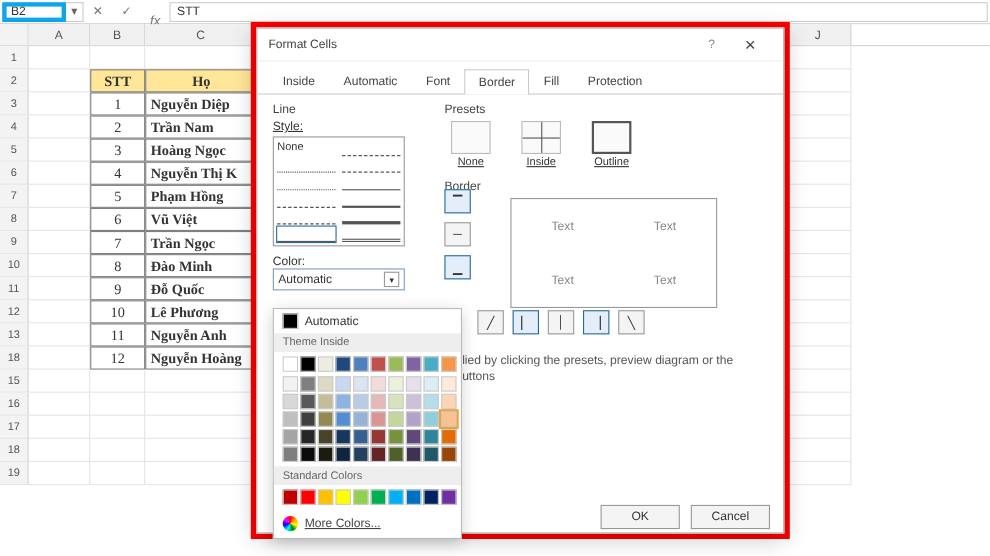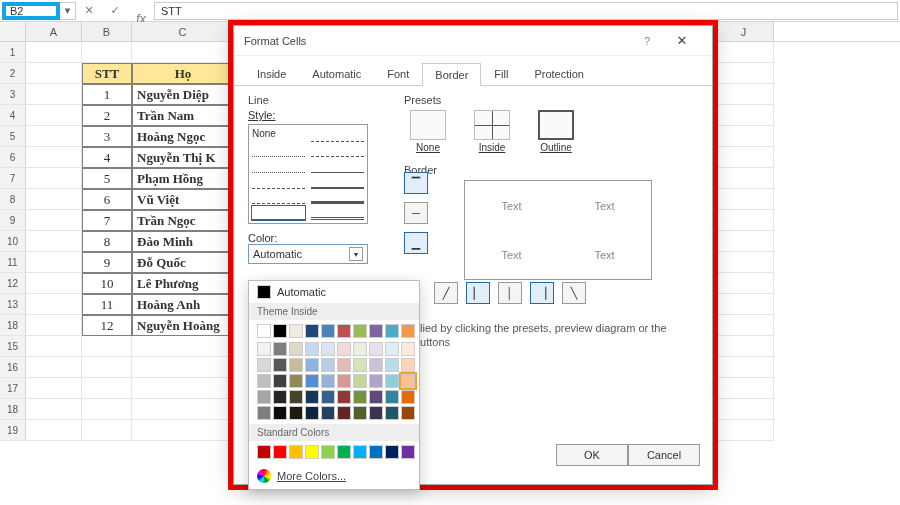--- a/index.html
+++ b/index.html
@@ -126,21 +126,21 @@
     display:grid;grid-template-columns:1fr 1fr;grid-template-rows:1fr 1fr;
   }
   .bp-cell{display:flex;align-items:center;justify-content:center;color:#888;font-size:11px}
   .bbtn{width:24px;height:22px;border:1px solid #999;background:#f4f4f4;display:flex;align-items:center;justify-content:center}
   .bbtn.sel{border-color:#266a9a;background:#e4eefb}
   .side-btns{position:absolute;left:170px;top:86px;display:flex;flex-direction:column;gap:8px}
   .bottom-btns{position:absolute;left:200px;top:196px;display:flex;gap:8px}
 
   .hint{position:absolute;left:180px;top:235px;right:14px;color:#555;line-height:1.3}
 
-  .dlg-foot{position:absolute;right:12px;bottom:18px;display:flex;}
+  .dlg-foot{position:absolute;right:12px;bottom:3px;display:flex;gap:10px}
   .btn{width:72px;height:22px;border:1px solid #999;background:#f4f4f4;display:flex;align-items:center;justify-content:center}
 
   
   .colorpop{
     position:absolute;left:248px;top:280px;width:172px;background:#fff;
     border:1px solid #bbb;box-shadow:0 4px 14px rgba(0,0,0,.2);font-size:11px;z-index:30;
   }
   .cp-row{display:flex;align-items:center;padding:4px 8px;gap:6px}
   .cp-title{background:#eee;padding:3px 8px;color:#666;font-size:10px}
   .swatchgrid{display:grid;grid-template-columns:repeat(10,14px);gap:2px;padding:4px 8px}
@@ -331,21 +331,21 @@
       <div class="cell cF"></div>
       <div class="cell cG"></div>
       <div class="cell cH tdata" style="font-weight: normal;">435</div>
       <div class="cell cI"></div>
       <div class="cell cJ"></div>
     </div>
     <div class="row">
       <div class="rowh">13</div>
       <div class="cell cA"></div>
       <div class="cell cB tdata">11</div>
-      <div class="cell cC tdata">Hoàng Anh</div>
+      <div class="cell cC tdata">Nguyễn Anh</div>
       <div class="cell cD"></div>
       <div class="cell cE"></div>
       <div class="cell cF"></div>
       <div class="cell cG"></div>
       <div class="cell cH tdata" style="font-weight: normal;">437</div>
       <div class="cell cI"></div>
       <div class="cell cJ"></div>
     </div>
     <div class="row">
       <div class="rowh">18</div>

